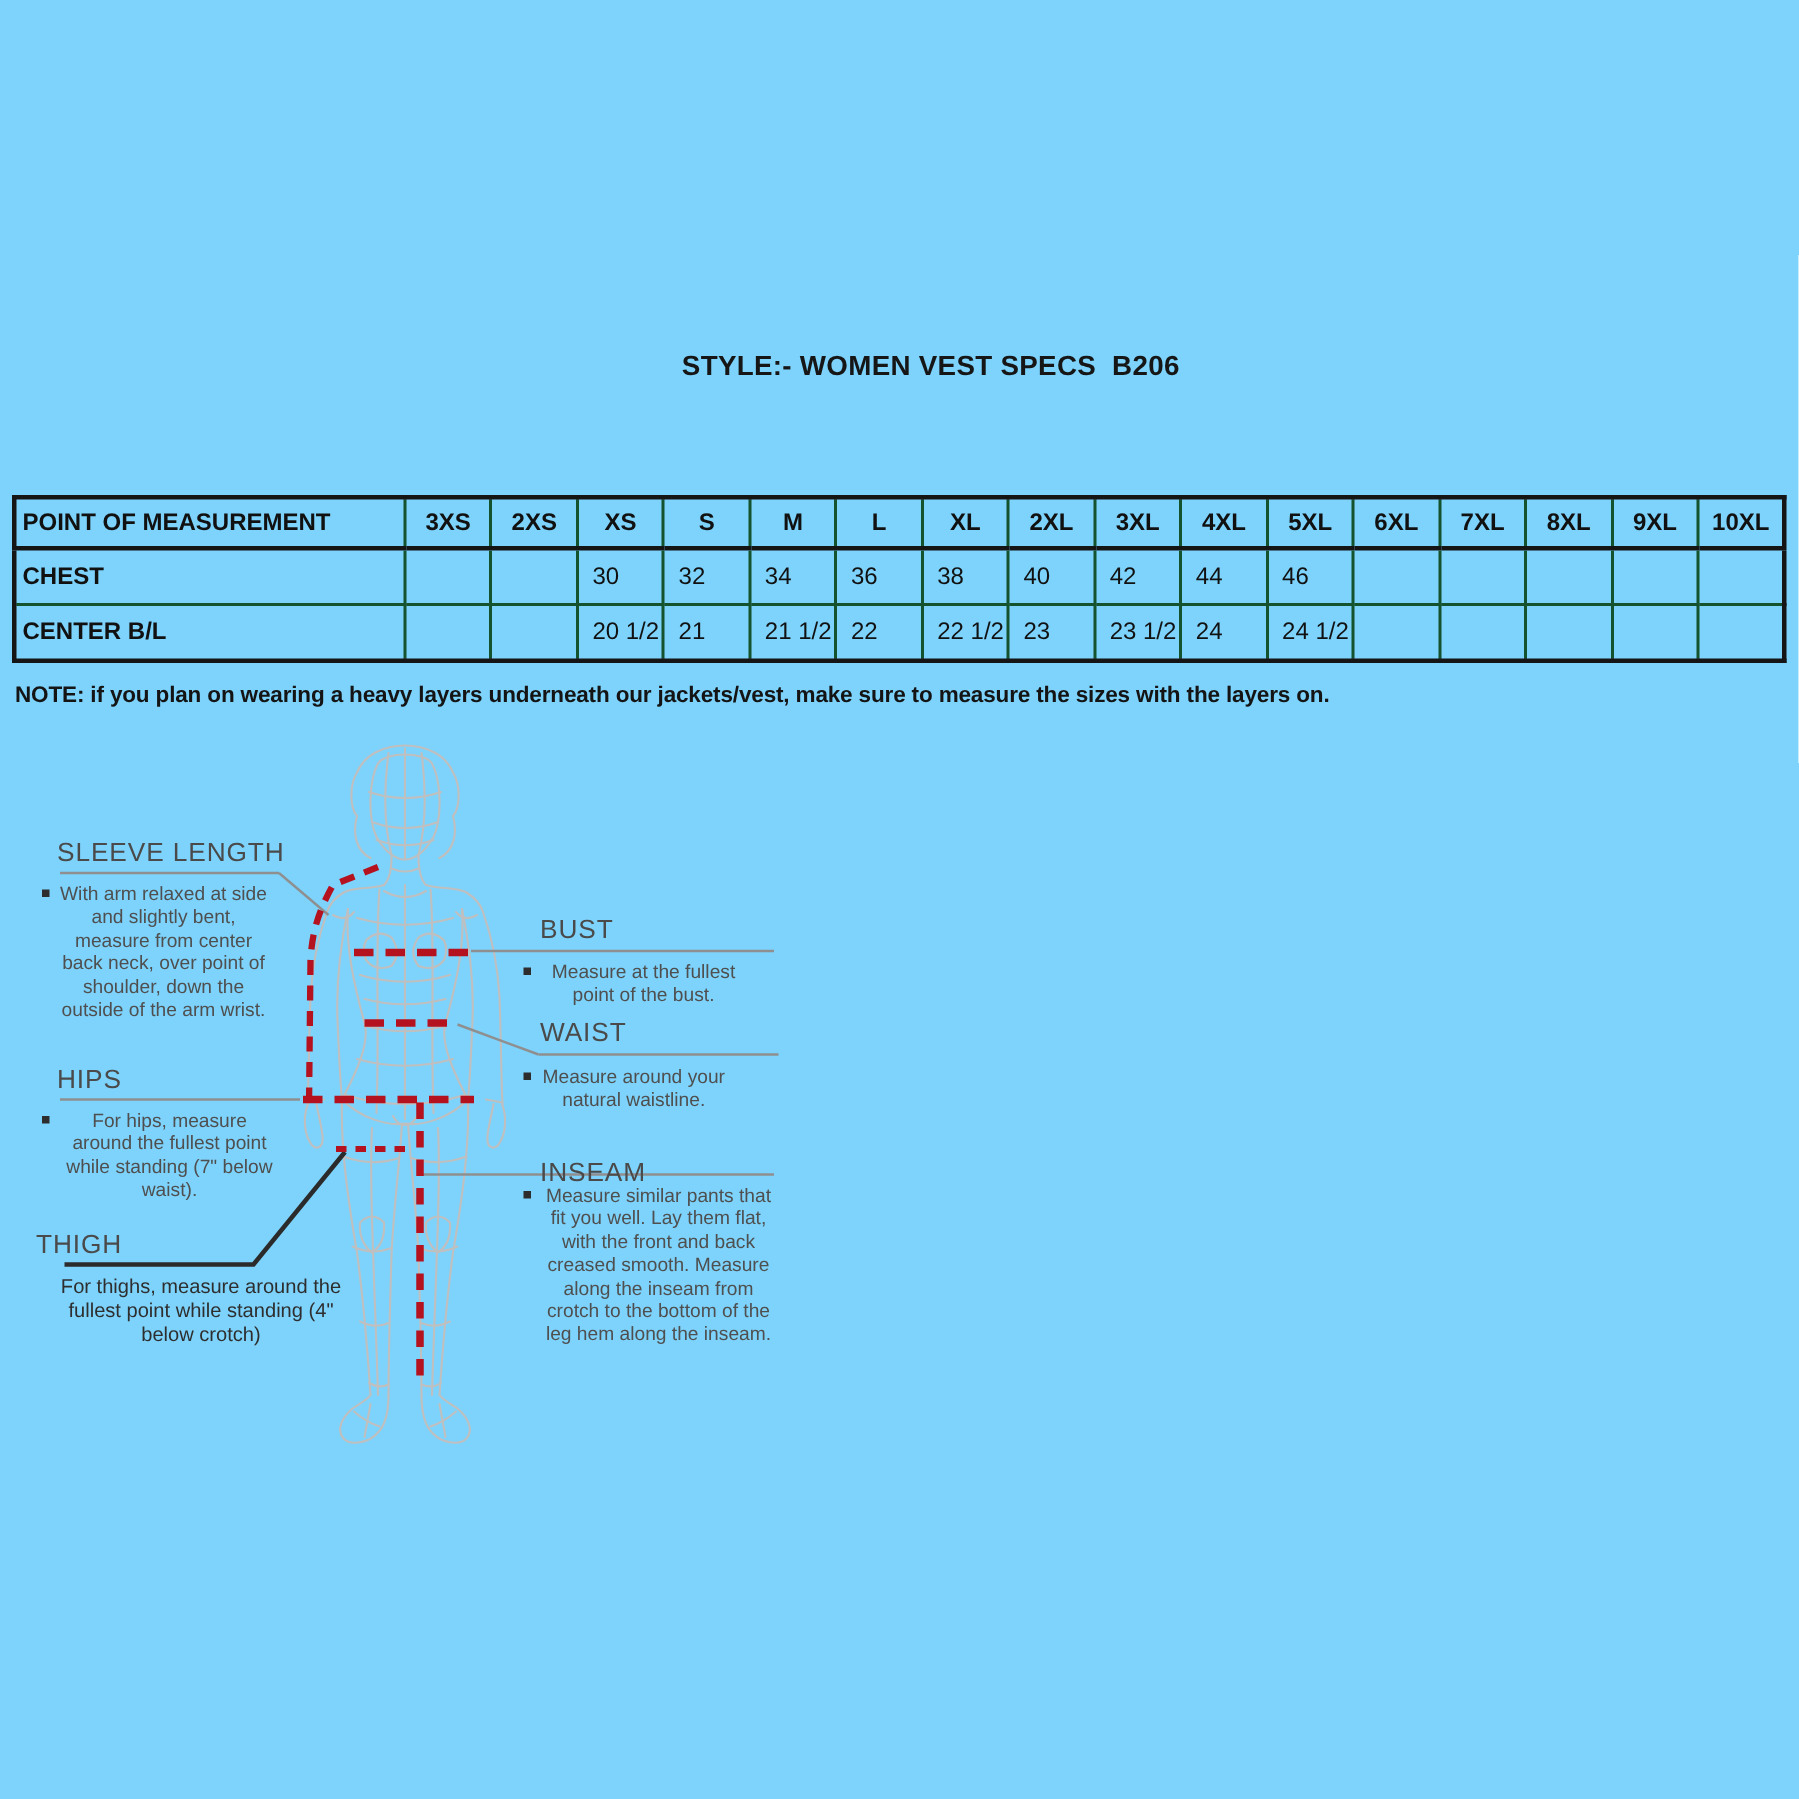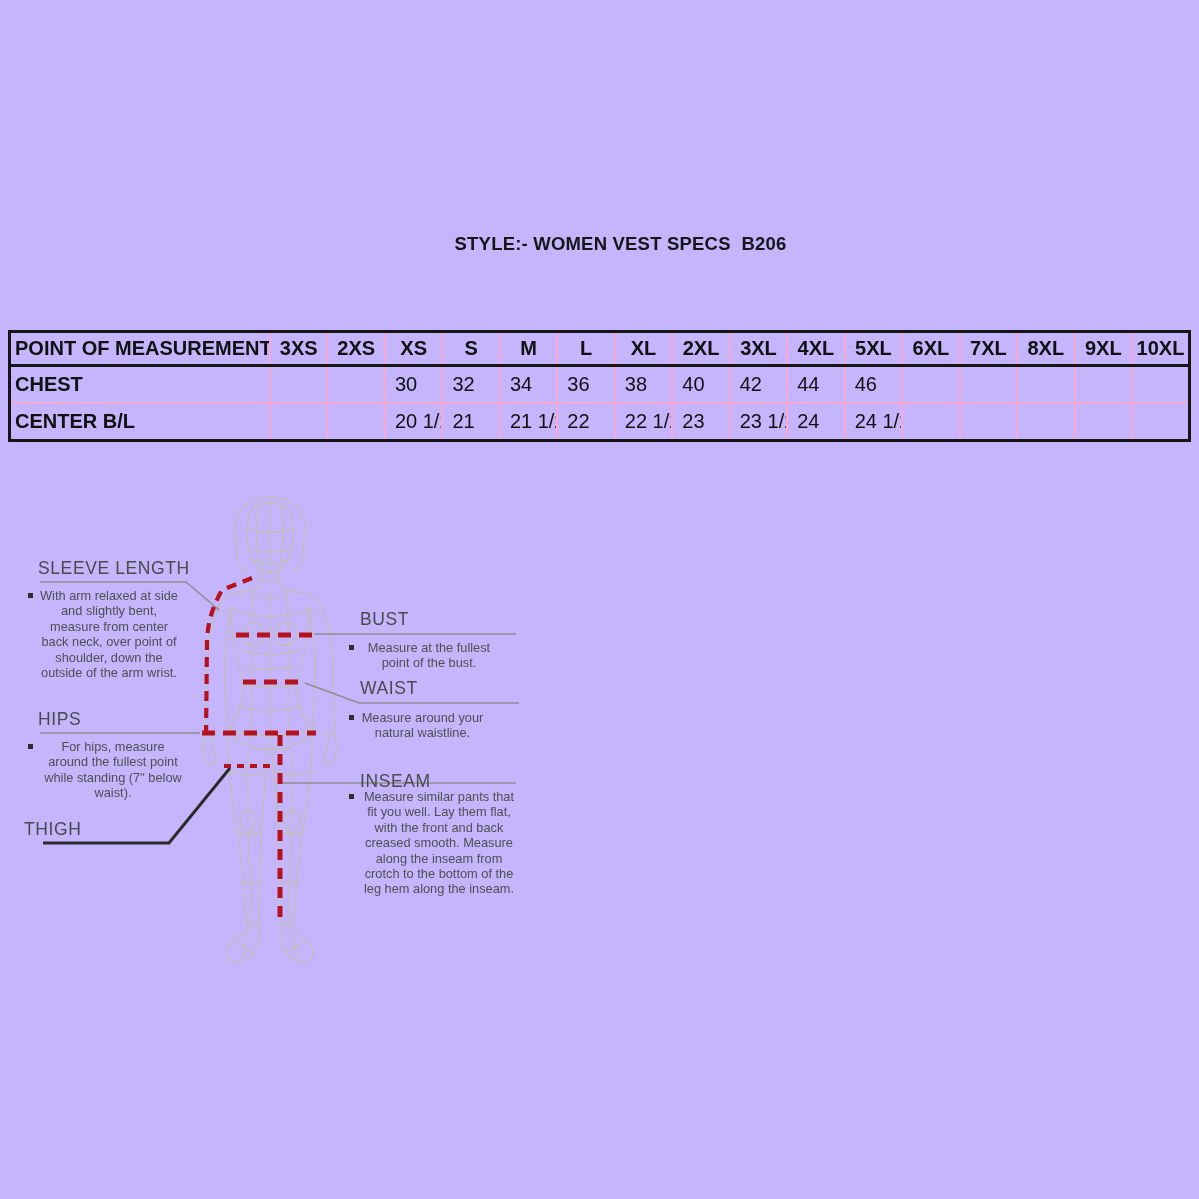--- a/index.html
+++ b/index.html
@@ -1,27 +1,27 @@
 <!DOCTYPE html>
 <html><head>
 <meta charset="utf-8">
 <style>
   html,body{margin:0;padding:0;background:#ffffff;width:1199px;height:1199px;overflow:hidden;
     font-family:"Liberation Sans", sans-serif;color:#111;}
-  .page{position:relative;width:1199px;height:1199px;background:#c4b5fd;}
+  .page{position:relative;width:1199px;height:1199px;background:#7dd3fc;}
 
   
   .title{position:absolute;top:233px;left:0;width:100%;text-align:center;padding-left:42px;
     box-sizing:border-box;font-size:18.5px;font-weight:bold;letter-spacing:.2px;color:#161616;
     white-space:pre;}
 
   
   .tablewrap{position:absolute;left:8px;top:330px;width:1183px;}
   table.sizes{width:100%;border-collapse:collapse;table-layout:fixed;border:3px solid #151515;}
-  table.sizes th, table.sizes td{border:2px solid #f9a8d4;font-size:20px;overflow:hidden;
+  table.sizes th, table.sizes td{border:2px solid #14532d;font-size:16px;overflow:hidden;
     white-space:nowrap;}
   table.sizes thead th{font-weight:bold;text-align:center;height:29px;border-bottom:3px solid #151515;}
   table.sizes thead th.pom{text-align:left;padding-left:4px;width:253px;}
   table.sizes tbody th{font-weight:bold;text-align:left;padding-left:4px;height:33px;}
   table.sizes tbody td{font-weight:normal;text-align:left;padding-left:9px;height:33px;}
 
   
   .note{position:absolute;left:10px;top:455px;font-size:15px;font-weight:bold;color:#141414;
     letter-spacing:-.1px;}
 
@@ -100,20 +100,21 @@
             <td></td>
             <td></td>
             <td></td>
             <td></td>
             <td></td>
           </tr>
         </tbody>
     </table>
   </div>
 
+  <div class="note">NOTE: if you plan on wearing a heavy layers underneath our jackets/vest, make sure to measure the sizes with the layers on.</div>
 
   <div class="diagram">
     <svg width="660" height="500" viewBox="0 0 660 500">
 
       <g fill="none" stroke="#c0bfbf" stroke-width="1.4" stroke-linecap="round">
 
         <path d="M 247,82 C 237,77 235,65 238,54 C 233,48 233,33 238,25 C 243,13 256,7 270,7 C 284,7 297,13 302,25 C 307,33 307,48 302,54 C 305,65 303,77 293,82"></path>
         <path d="M 252,19 C 246,30 245,55 251,68 C 257,78 263,83 270,83 C 277,83 283,78 289,68 C 295,55 294,30 288,19 C 283,11 257,11 252,19"></path>
         <path d="M 270,9 L 270,83"></path>
         <path d="M 259,12 C 256,35 256,60 261,80"></path>
@@ -216,20 +217,23 @@
       <span>With arm relaxed at side and slightly bent, measure from center back neck, over point of shoulder, down the outside of the arm wrist.</span>
     </div>
 
     <div class="ann-title" style="left:38px;top:219px">HIPS</div>
     <div class="ann-text" style="left:28px;top:249px;width:158px">
       <span class="bullet"></span>
       <span>For hips, measure around the fullest point while standing (7" below waist).</span>
     </div>
 
     <div class="ann-title" style="left:24px;top:329px">THIGH</div>
+    <div class="ann-text nobullet" style="left:38px;top:360px;width:192px">
+      <span>For thighs, measure around the fullest point while standing (4" below crotch)</span>
+    </div>
 
     <div class="ann-title" style="left:360px;top:119px">BUST</div>
     <div class="ann-text" style="left:349px;top:150px;width:148px">
       <span class="bullet"></span>
       <span>Measure at the fullest point of the bust.</span>
     </div>
 
     <div class="ann-title" style="left:360px;top:188px">WAIST</div>
     <div class="ann-text" style="left:349px;top:220px;width:135px">
       <span class="bullet"></span>

